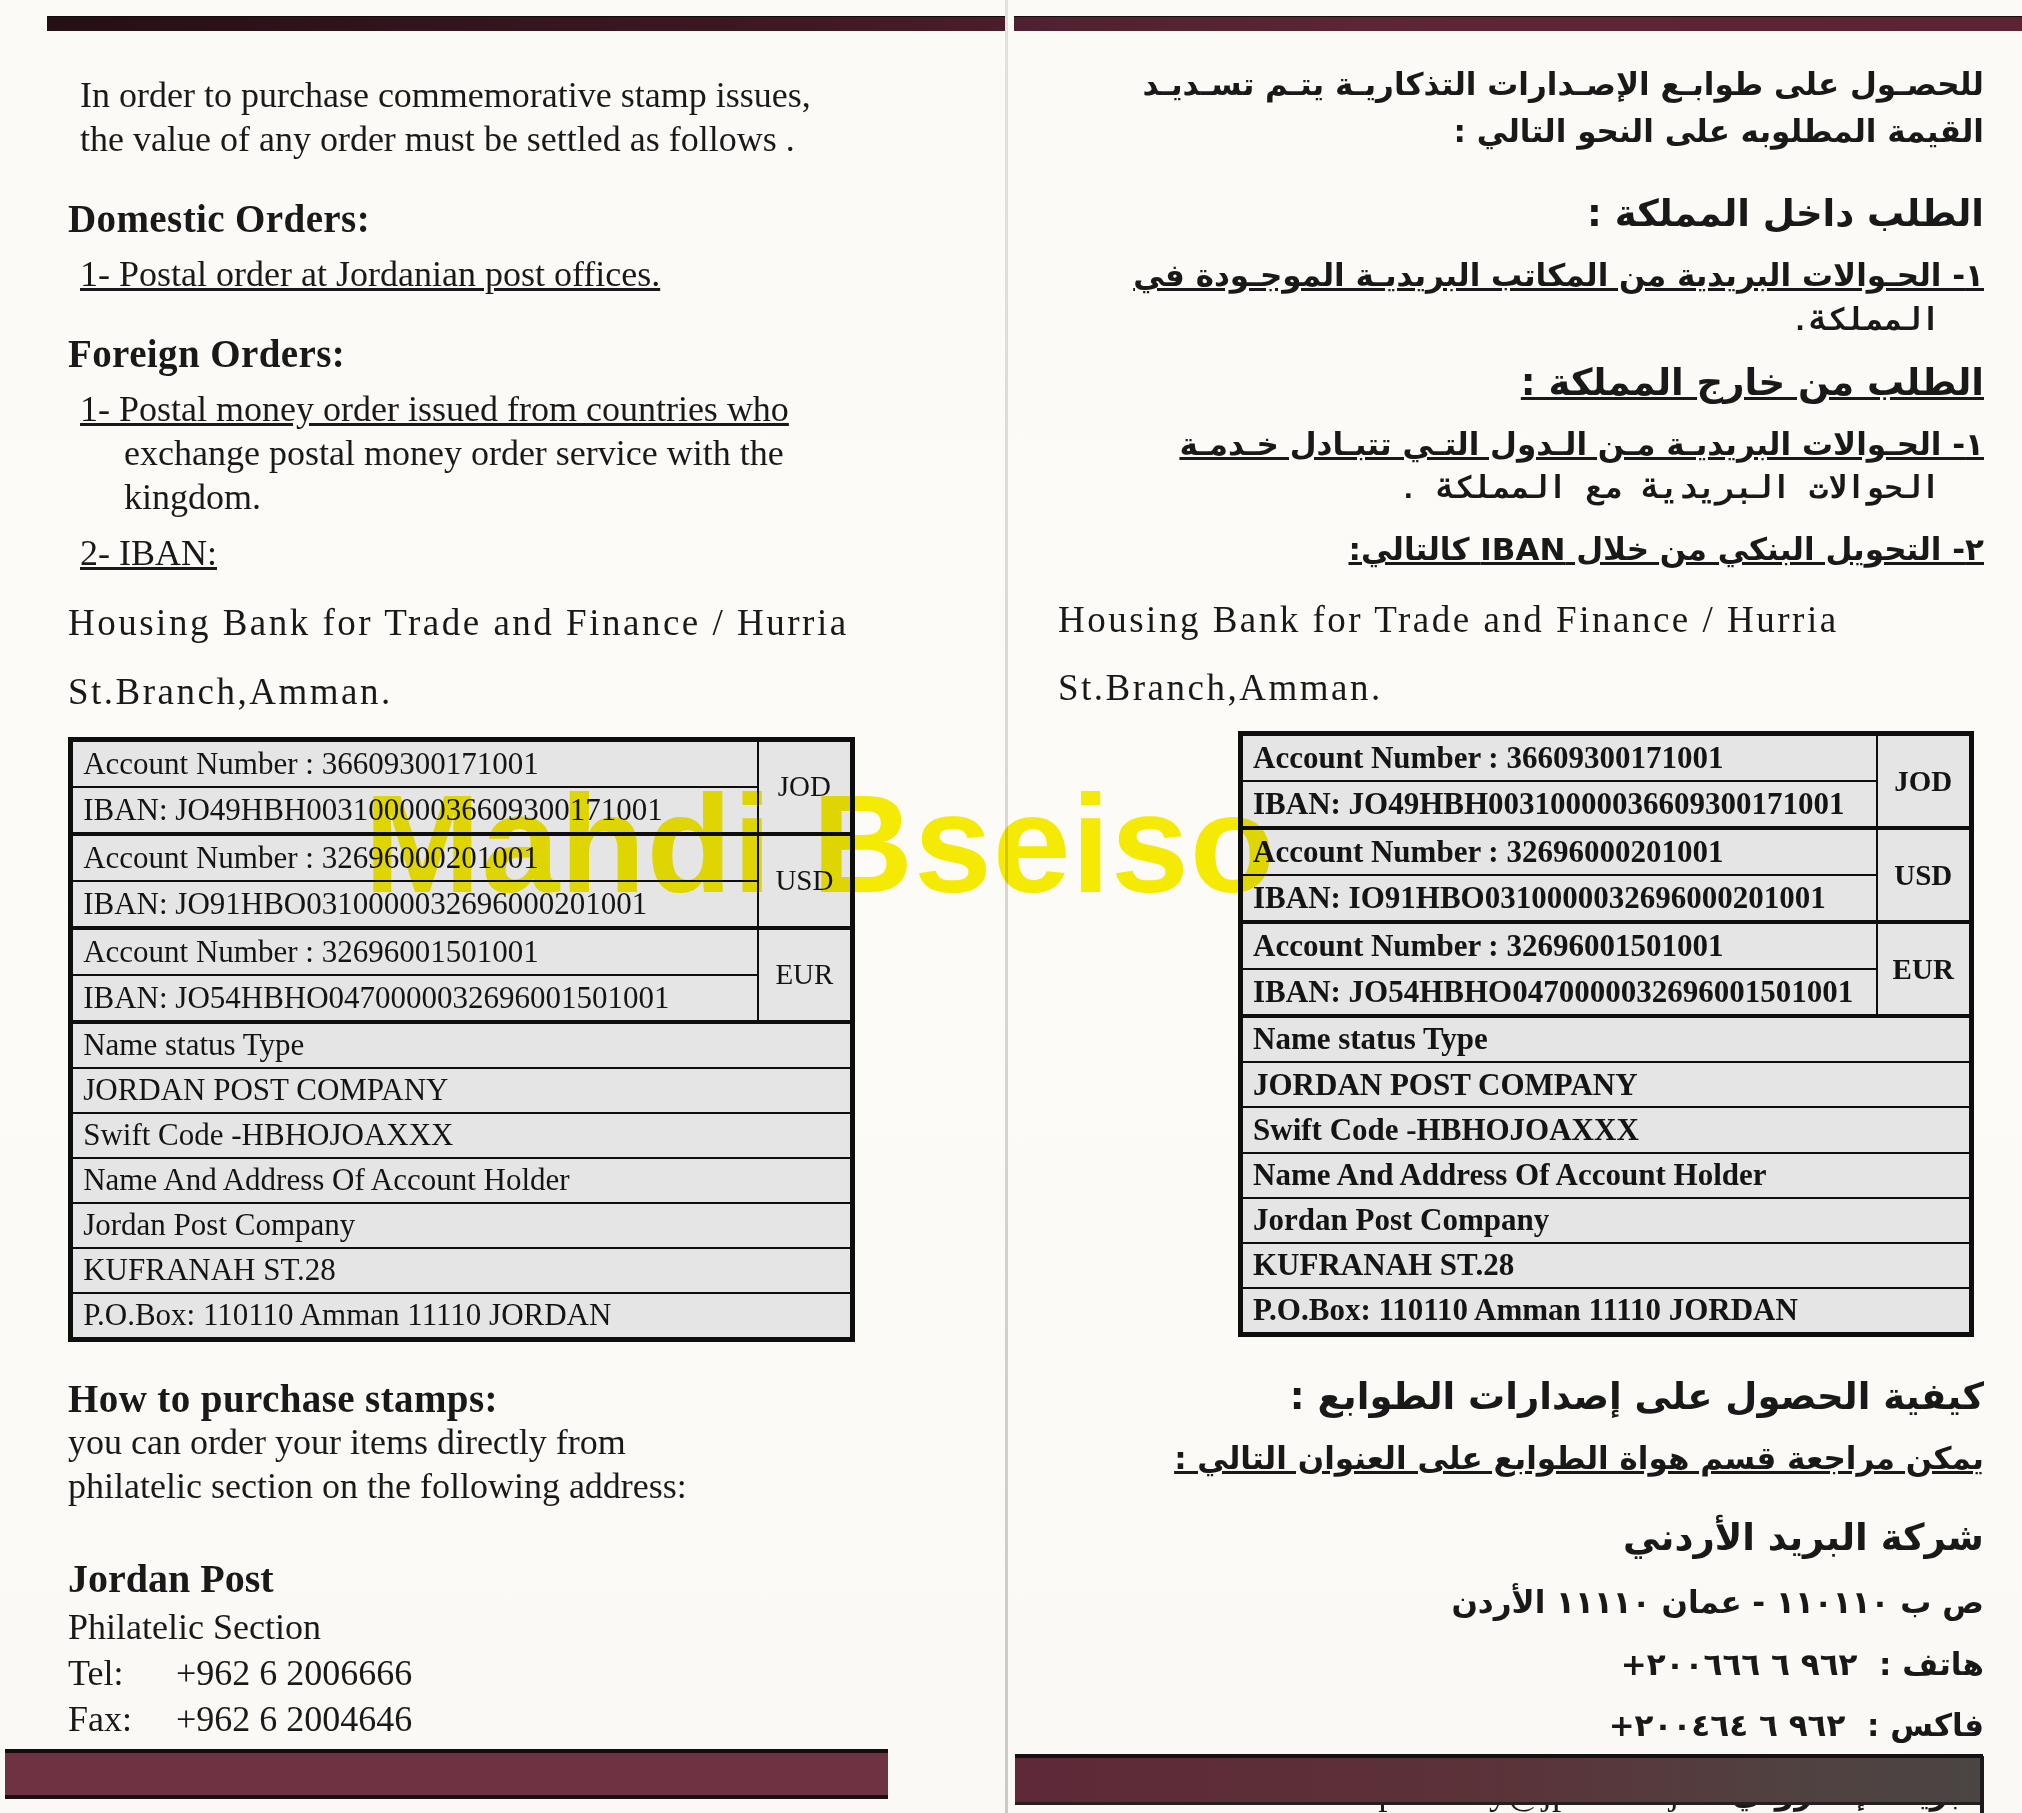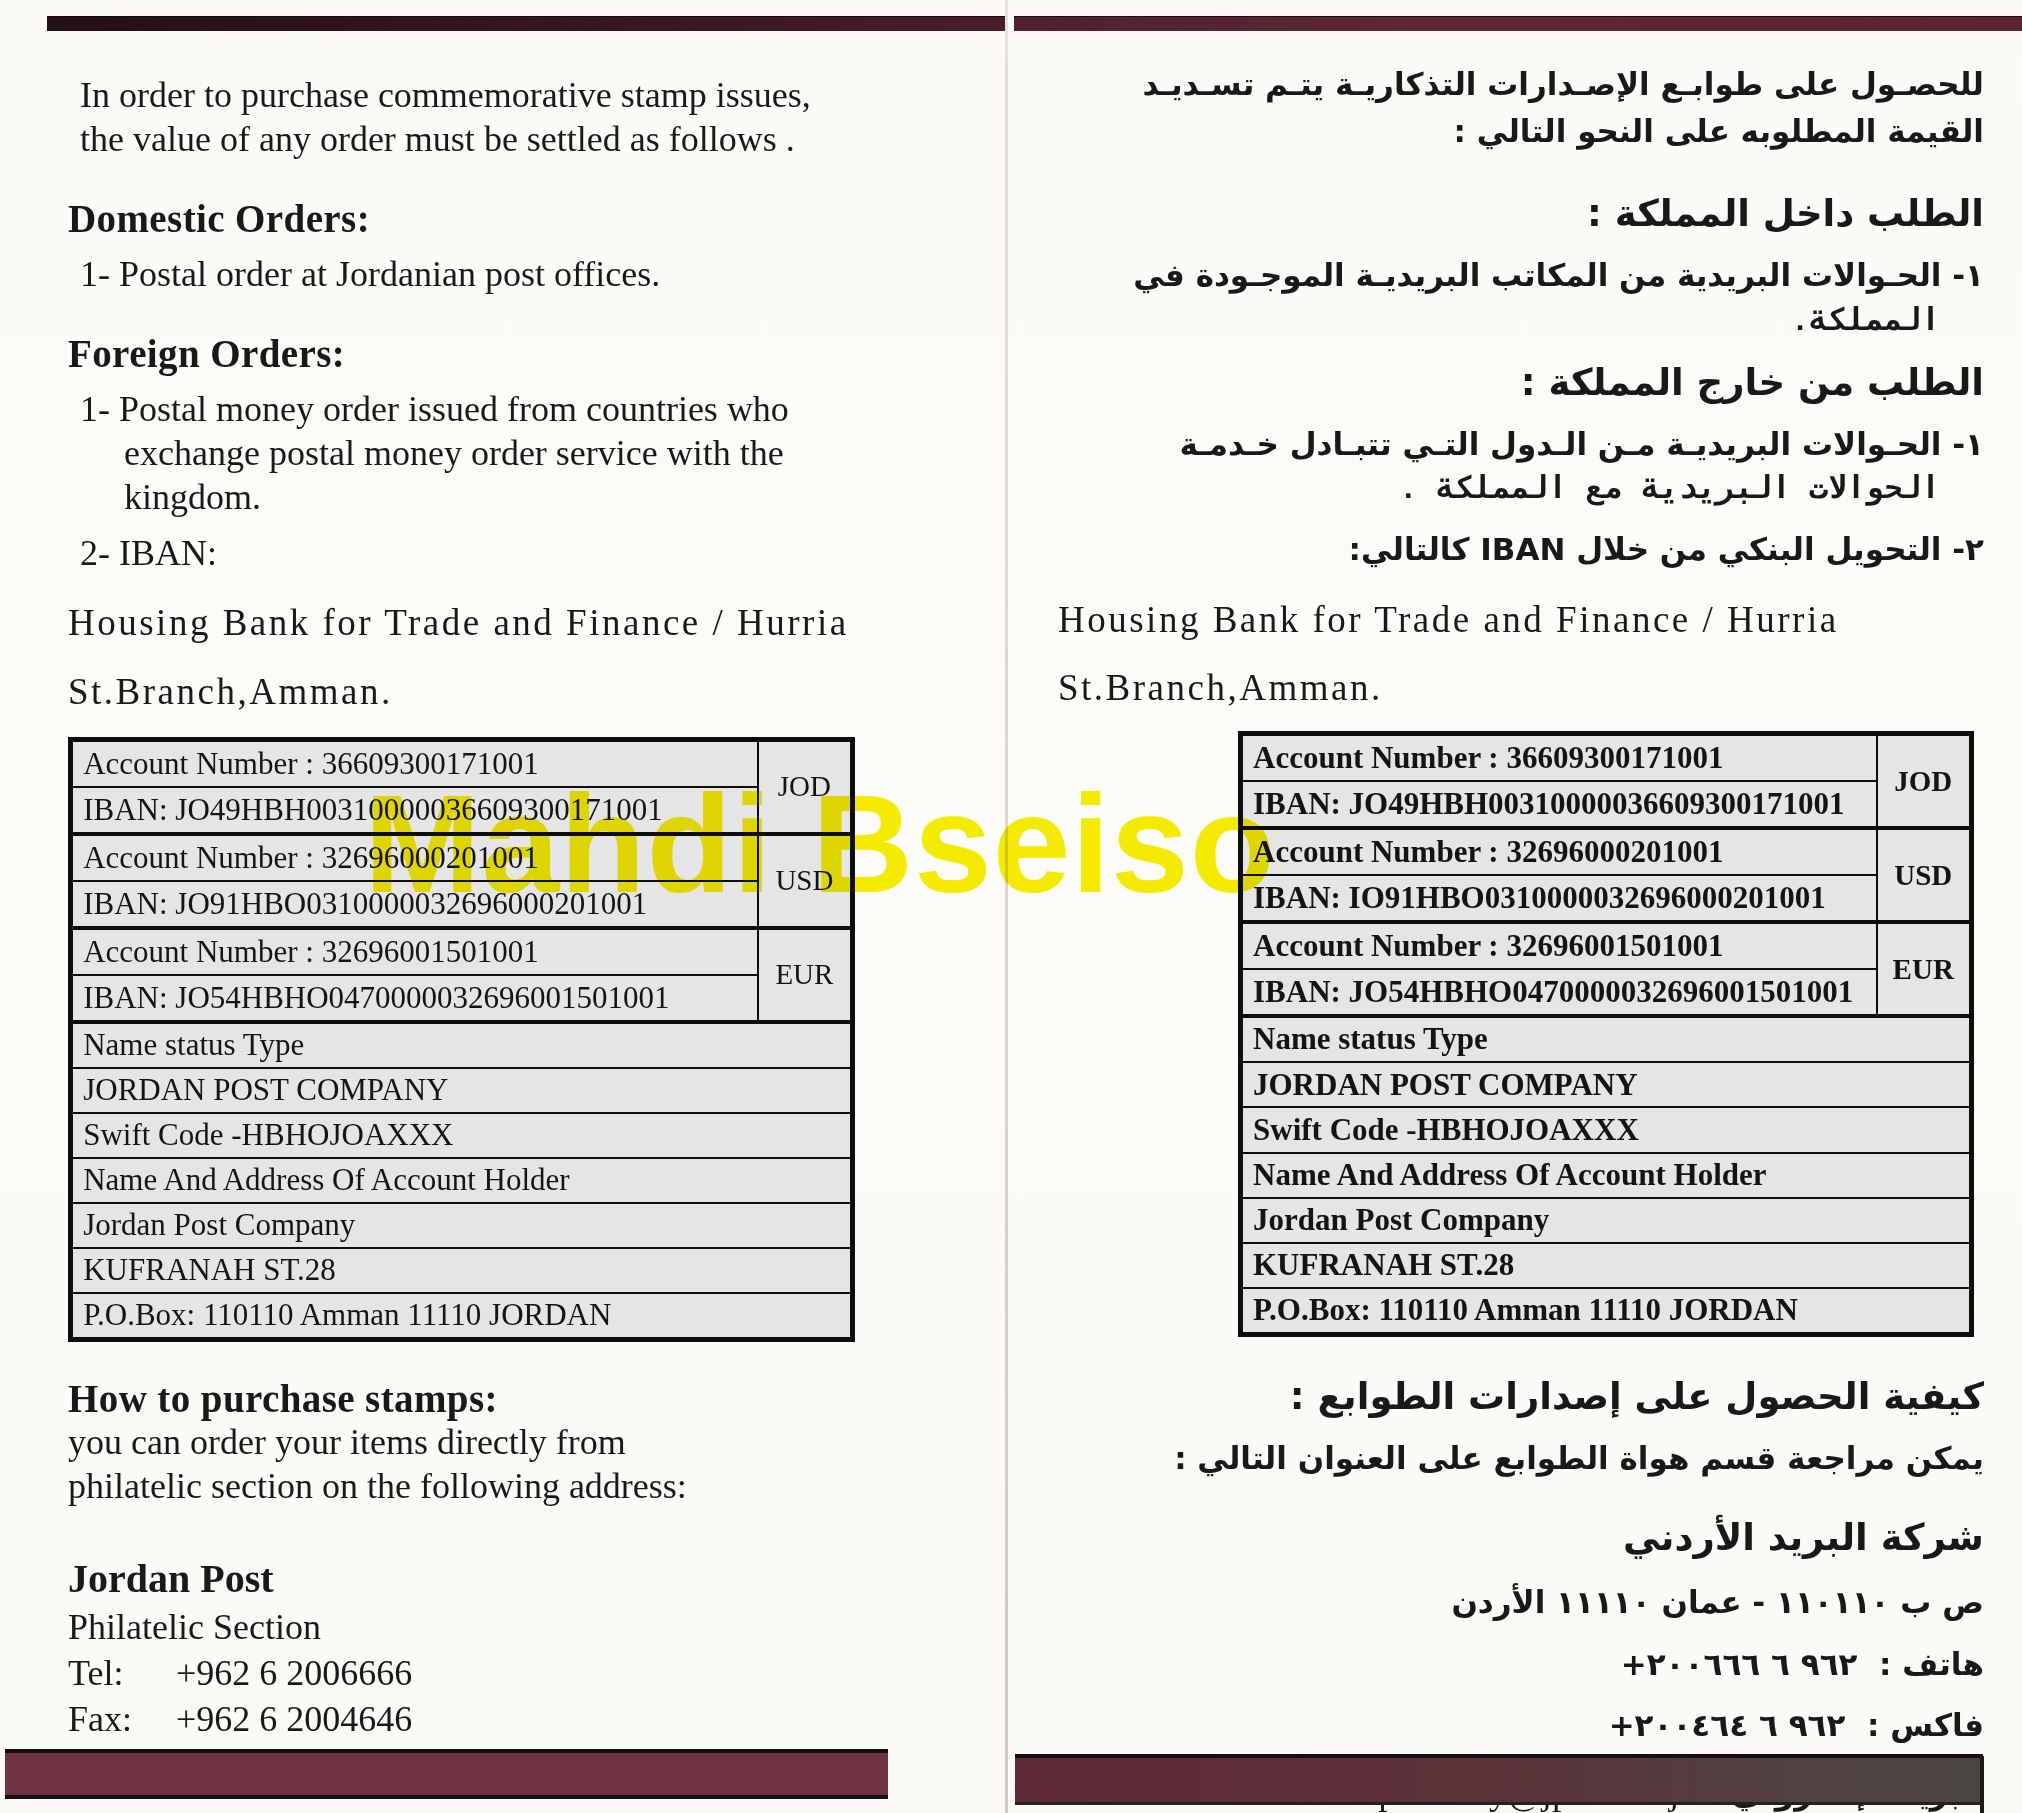--- a/index.html
+++ b/index.html
@@ -47,21 +47,21 @@
   .acct-table td.full{padding:4.2px 10.2px;}
   
   .contact-en{margin-top:44px;font-size:36px;line-height:1.28;}
   .contact-en .name{font-size:40px;font-weight:bold;}
   .lab{display:inline-block;min-width:108px;}
   .contact-ar{margin-top:30.5px;padding-left:34px;}
   .contact-ar div{margin-top:15.3px;}
   .num{direction:ltr;unicode-bidi:embed;}
   .email-val{font-family:"Liberation Serif","DejaVu Serif",serif;font-weight:normal;font-size:37px;}
   
-  .mt-s{margin-top:12px;} .mt-m{margin-top:25.4px;} .mt-l{margin-top:34px;}
+  .mt-s{margin-top:12px;text-decoration:underline;} .mt-m{margin-top:25.4px;} .mt-l{margin-top:34px;}
   .ind1{margin-left:12px;} .ind2{margin-left:56px;}
   .ar-ind{margin-right:44px;font-family:Liberation Mono, monospace;}
 </style>
 </head>
 <body>
 
 <div class="top-bar left-seg"></div>
 <div class="top-bar right-seg"></div>
 <div class="fold-line"></div>
 

